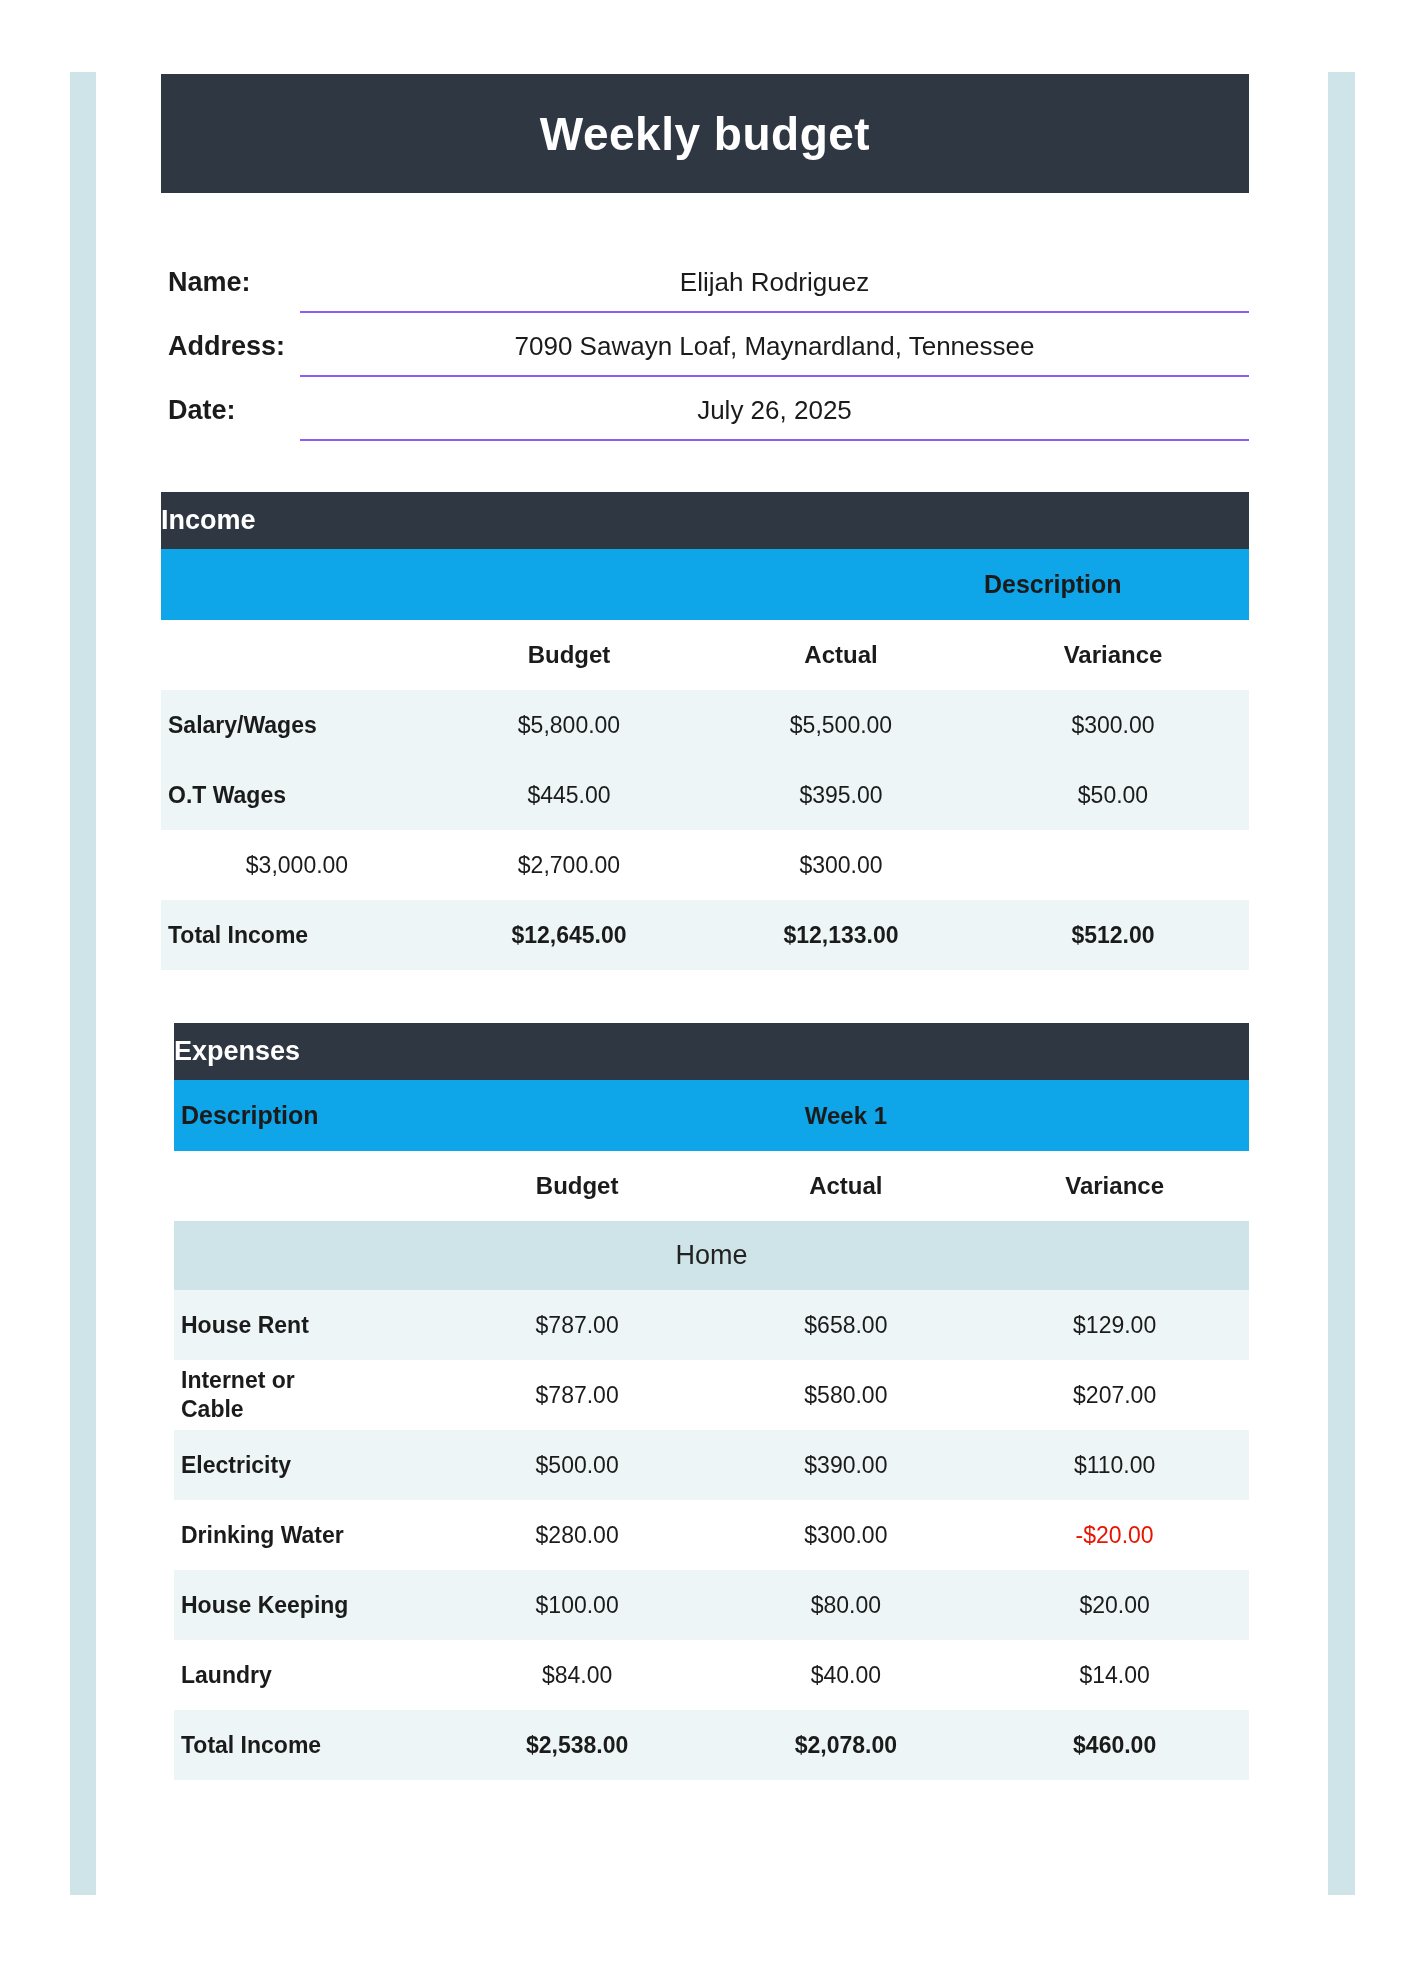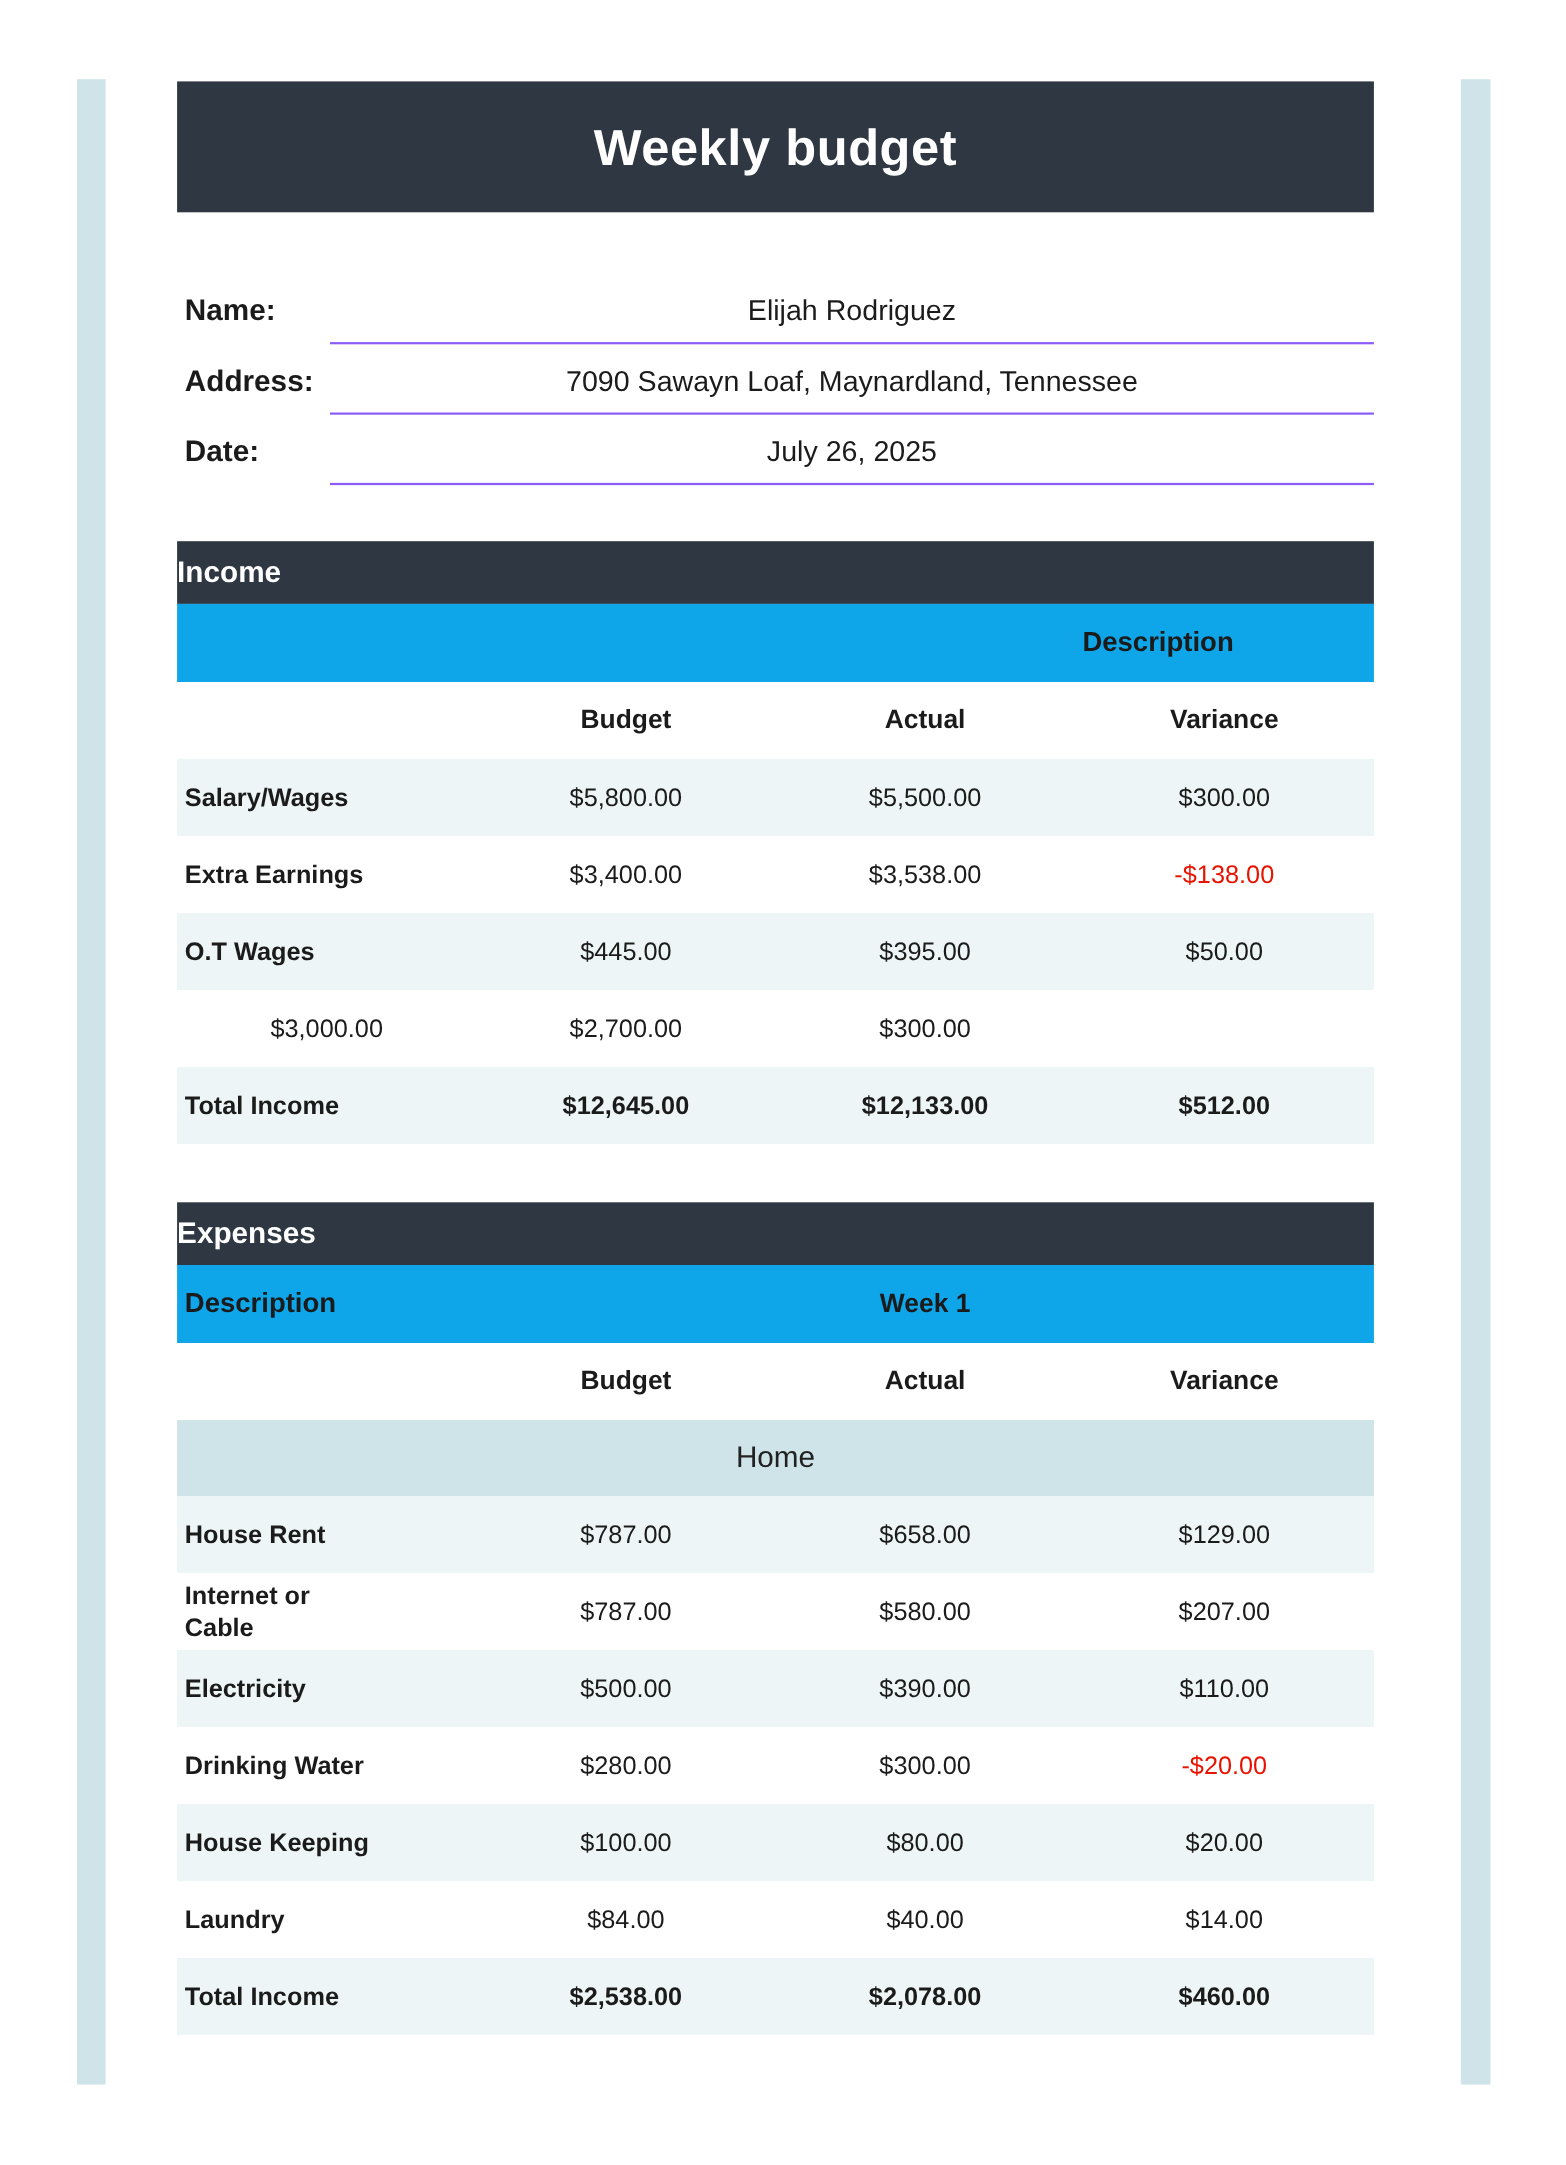--- a/index.html
+++ b/index.html
@@ -33,21 +33,21 @@
     width:139px;flex:0 0 139px;padding-left:7px;box-sizing:border-box;
     font-size:27px;font-weight:bold;padding-bottom:6px;
   }
   .field-value{
     flex:1;text-align:center;font-size:26px;
     border-bottom:2px solid #8b5cf6;padding-bottom:7px;
   }
 
   
   .section{margin-top:51px;}
-  .section-expenses{margin-top:53px;}
+  .section-expenses{margin-top:53px;margin-left:13px;}
   .section-header{
     height:57px;background:#2e3742;color:#ffffff;
     display:flex;align-items:center;box-sizing:border-box;
     font-size:27px;font-weight:bold;
   }
   .desc-band{
     min-height:71px;background:#0ea5e9;
     display:flex;align-items:center;box-sizing:border-box;justify-content:flex-end;
   }
   .desc-band .c1{font-size:25px;font-weight:bold;}
@@ -111,26 +111,20 @@
         <div class="c c3 colhead">Actual</div>
         <div class="c c4 colhead">Variance</div>
       </div>
 
       <div class="t-row stripe">
         <div class="c c1"><span class="rlabel">Salary/Wages</span></div>
         <div class="c c2 money">$5,800.00</div>
         <div class="c c3 money">$5,500.00</div>
         <div class="c c4 money">$300.00</div>
       </div>
-      <div class="t-row">
-        <div class="c c1"><span class="rlabel">Extra Earnings</span></div>
-        <div class="c c2 money">$3,400.00</div>
-        <div class="c c3 money">$3,538.00</div>
-        <div class="c c4 money" style="color: rgb(232, 20, 2);">-$138.00</div>
-      </div>
       <div class="t-row stripe">
         <div class="c c1"><span class="rlabel">O.T Wages</span></div>
         <div class="c c2 money">$445.00</div>
         <div class="c c3 money">$395.00</div>
         <div class="c c4 money">$50.00</div>
       </div>
       <div class="t-row">
         <div class="c c2 money">$3,000.00</div>
         <div class="c c3 money">$2,700.00</div>
         <div class="c c4 money">$300.00</div>

